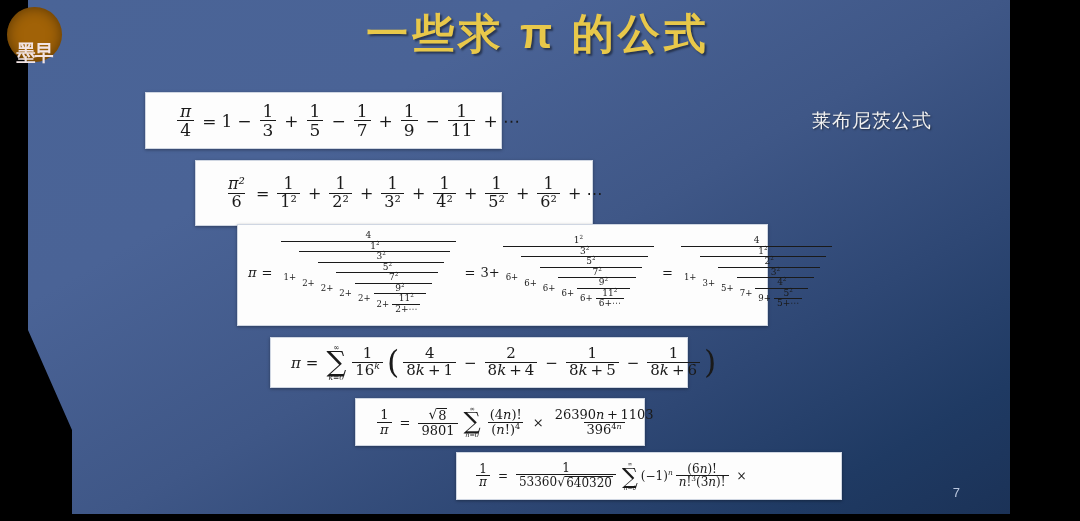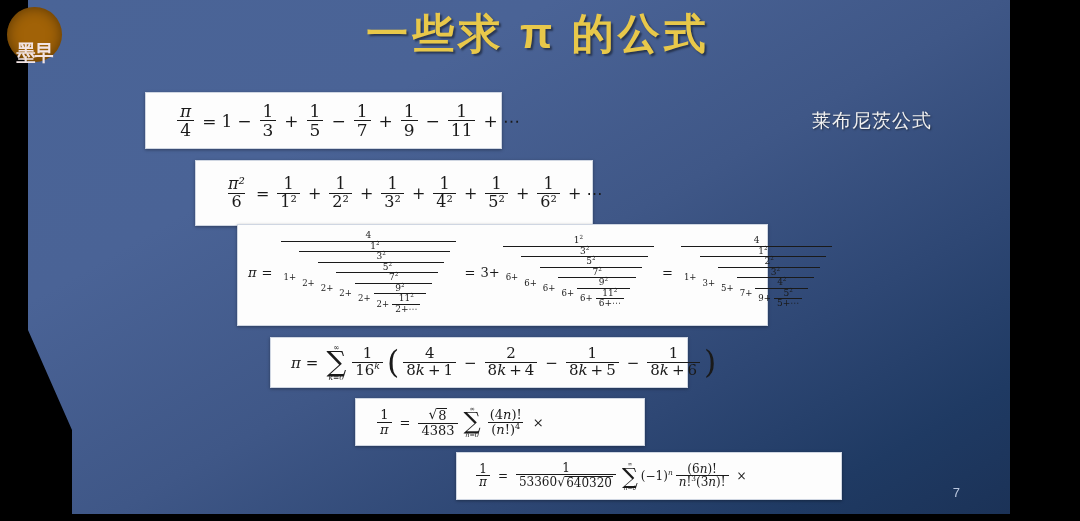--- a/index.html
+++ b/index.html
@@ -410,32 +410,36 @@
         <span class="frac">
           <span class="num">1</span>
           <span class="den mi">π</span>
         </span>
         <span class="op">=</span>
         <span class="frac">
           <span class="num sqrt-box">
               <span class="radical">√</span>
               <span class="rad-arg">8</span>
             </span>
-          <span class="den">4383</span>
+          <span class="den">9801</span>
         </span>
         <span class="sum">
           <span class="lim">∞</span>
           <span class="sig">∑</span>
           <span class="lim mi">n=0</span>
         </span>
         <span class="frac">
           <span class="num">(4<span class="mi">n</span>)!</span>
           <span class="den">(<span class="mi">n</span>!)<sup class="exp">4</sup></span>
         </span>
         <span class="op">×</span>
+        <span class="frac">
+          <span class="num">26390<span class="mi">n</span> + 1103</span>
+          <span class="den">396<sup class="exp">4<span class="mi">n</span></sup></span>
+        </span>
       </span>
     </div>
 
     <div class="fcard" style="left:428px; top:452px; width:386px; height:48px; padding-left:16px; font-size:12px;">
       <span class="mrow">
         <span class="frac">
           <span class="num">1</span>
           <span class="den mi">π</span>
         </span>
         <span class="op">=</span>

